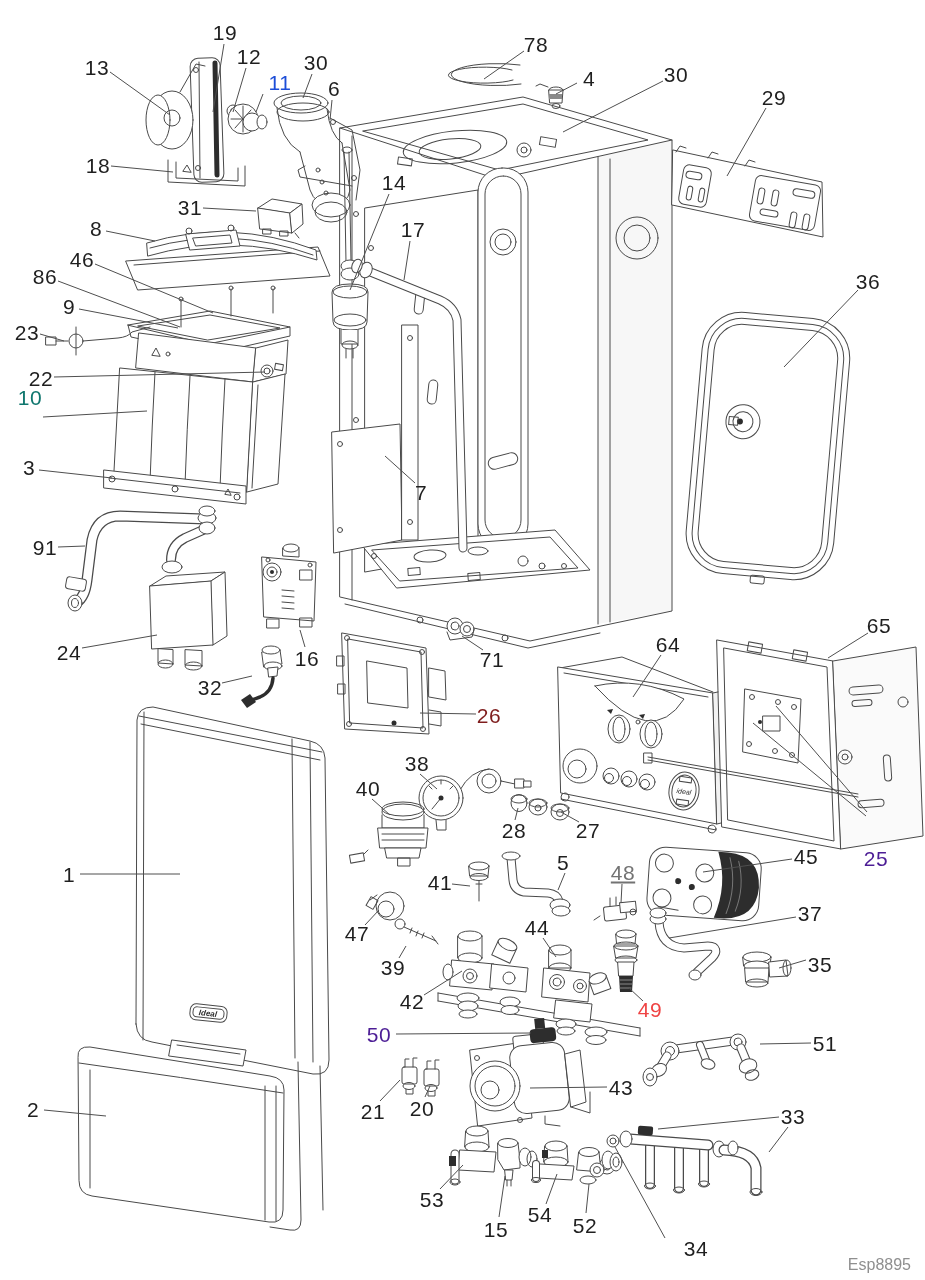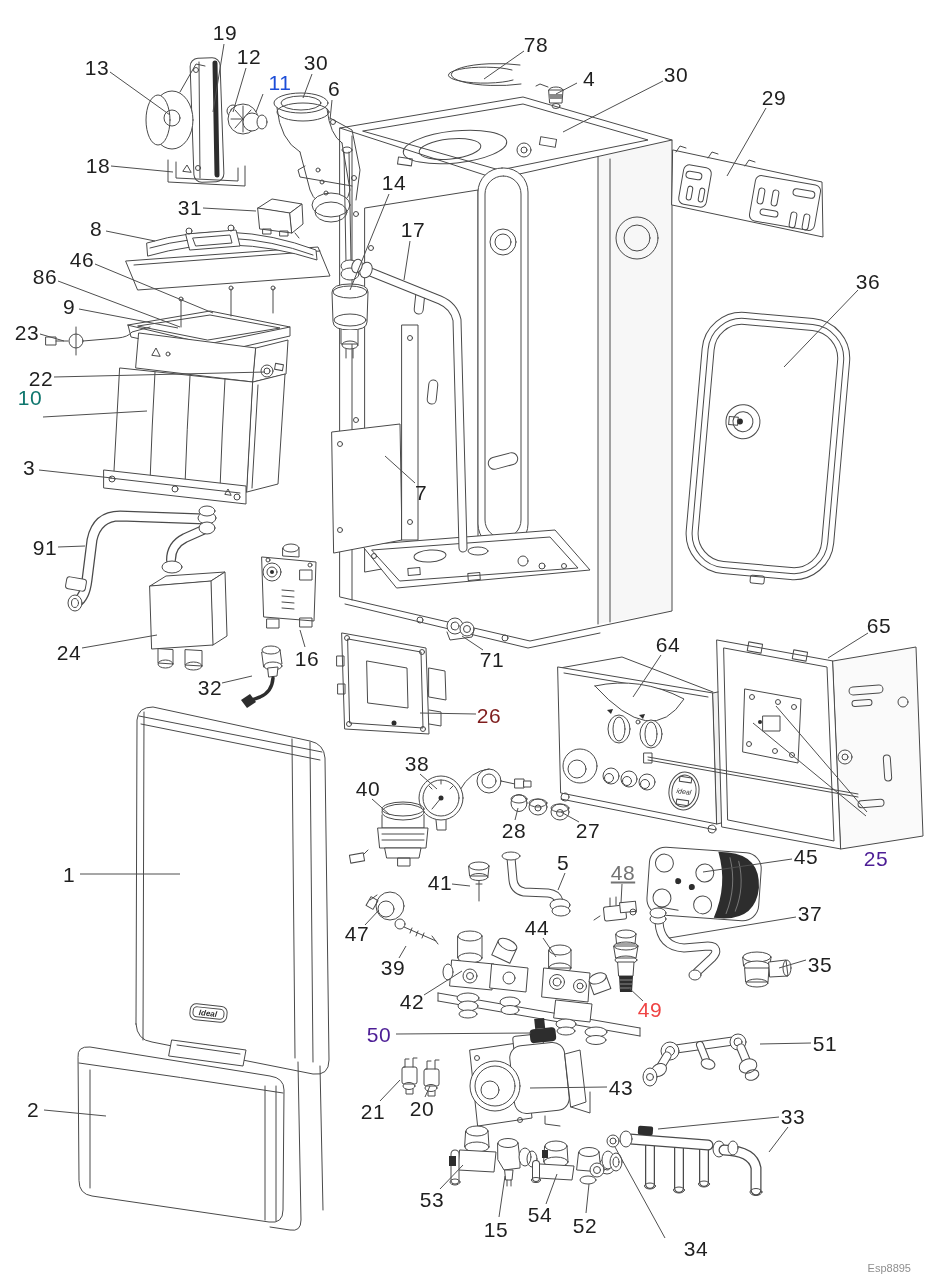--- a/index.html
+++ b/index.html
@@ -2,21 +2,21 @@
 <html><head>
 <meta charset="utf-8">
 <style>
   html,body{margin:0;padding:0;background:#fff;}
   .stage{position:relative;width:925px;height:1280px;background:#fff;overflow:hidden;
          font-family:"Liberation Sans", sans-serif;}
   .art-svg{position:absolute;left:0;top:0;}
   .callout{position:absolute;transform:translate(-50%,-50%);font-size:21px;color:#1f1f1f;
            letter-spacing:.5px;white-space:nowrap;line-height:1;}
   .leader{stroke:#4f4f4f;stroke-width:1;}
-  .footer-code{position:absolute;right:14px;bottom:6px;font-size:11px;color:#8f8f8f;}
+  .footer-code{position:absolute;right:14px;bottom:6px;font-size:16px;color:#8f8f8f;}
   text{font-family:"Liberation Sans", sans-serif;}
 </style>
 </head>
 <body>
 
 <div class="stage">
   <svg id="art" class="art-svg" width="925" height="1280" viewBox="0 0 925 1280">
     <g stroke="#4a4a4a" stroke-width="1" fill="none" stroke-linecap="round" stroke-linejoin="round">
 
       <g>

